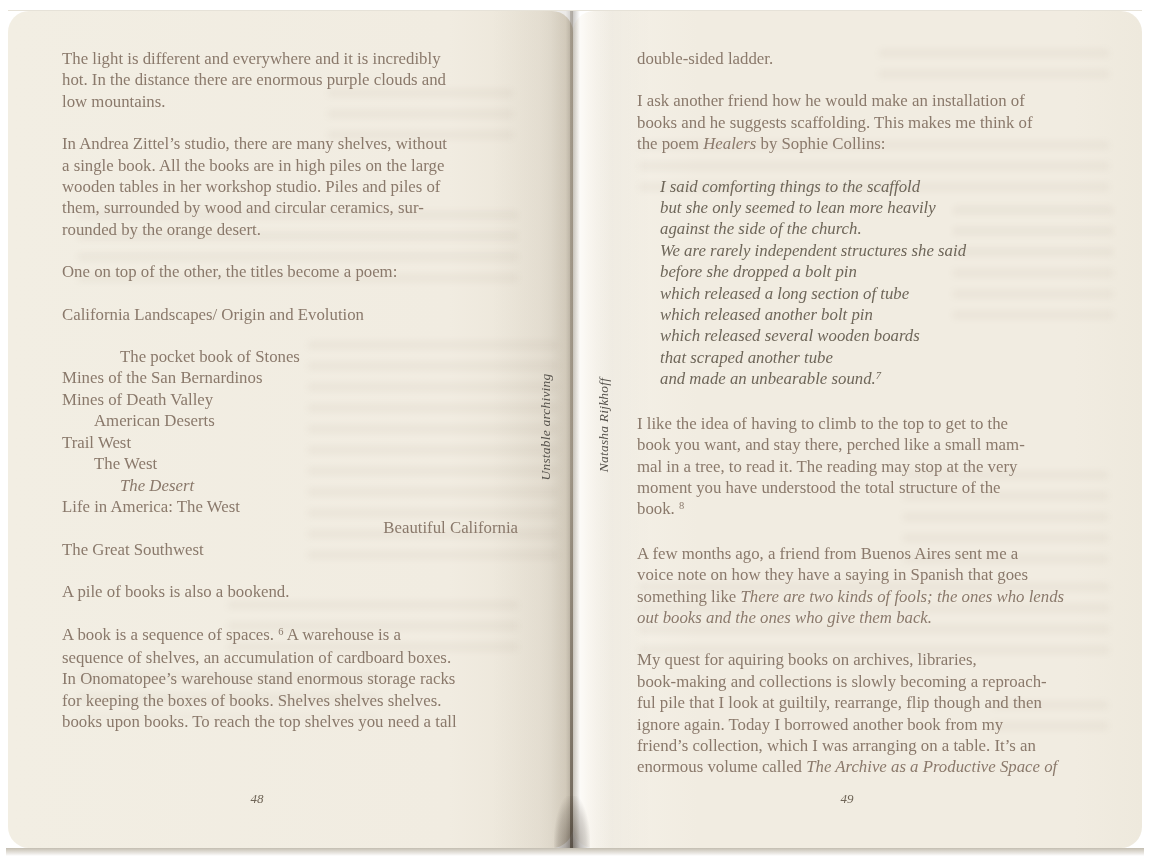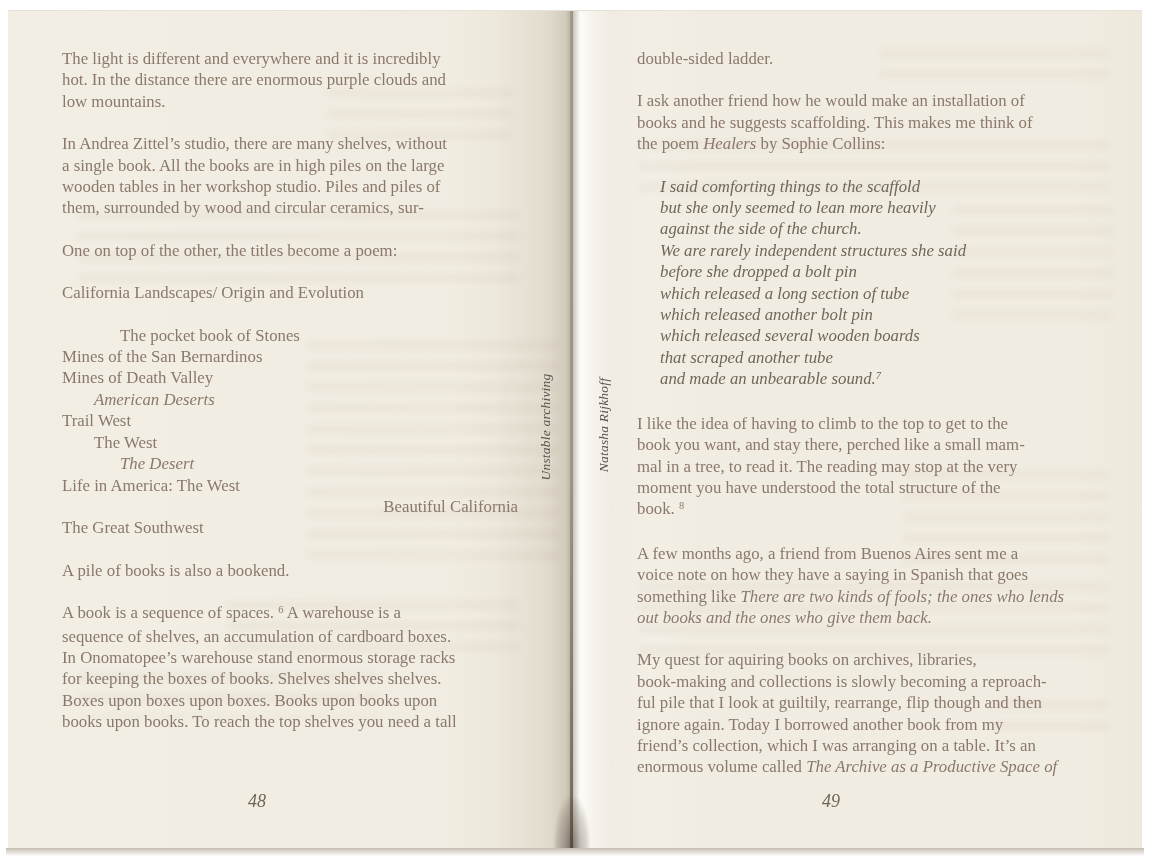--- a/index.html
+++ b/index.html
@@ -10,38 +10,38 @@
     --quote-ink:#6e6659;
     --spine-ink:#55514b;
     --pageno-ink:#6f6557;
   }
   *{margin:0;padding:0;box-sizing:border-box;}
   html,body{width:1150px;height:856px;background:var(--scan-bg);
     font-family:"Liberation Serif","DejaVu Serif",serif;}
   .scan{position:relative;width:1150px;height:856px;background:var(--scan-bg);overflow:hidden;}
   .book{position:absolute;left:8px;top:10px;width:1134px;height:838px;
     border-top:1px solid #e6e2d8;}
-  .page{position:absolute;top:0;height:100%;overflow:hidden;}
+  .page{position:absolute;top:0;height:100%;overflow:hidden;border-radius:21px;}
   .page.left{left:0;width:565px;
     background:linear-gradient(to right,#f2eee3 0%,var(--paper) 78%,#eae4d7 96%,#ded6c6 100%);}
   .page.right{left:565px;width:569px;
     background:linear-gradient(to right,#fbf8f1 0%,var(--paper-light) 4%,var(--paper) 22%,var(--paper) 88%,#eee9dd 100%);}
   .text-block{position:absolute;color:var(--ink);font-size:16.8px;line-height:21.4px;}
   .page.left .text-block{left:54px;top:37px;width:456px;}
   .page.right .text-block{left:64px;top:37px;width:478px;}
   .block{margin-bottom:21px;}
   .block:last-child{margin-bottom:12px;}
   .tline{white-space:pre;}
   .it{font-style:italic;}
   .sup{font-size:10.5px;vertical-align:baseline;position:relative;top:-5px;}
   .block.quote{padding-left:23px;color:var(--quote-ink);font-style:italic;}
-  .page-number{position:absolute;top:780px;font-size:18px;font-style:italic;
+  .page-number{position:absolute;top:780px;font-size:13px;font-style:italic;
     color:var(--pageno-ink);text-align:center;}
   .page.left .page-number{left:54px;width:390px;}
-  .page.right .page-number{left:48px;width:420px;}
+  .page.right .page-number{left:64px;width:420px;}
   .spine-label{position:absolute;width:130px;height:18px;line-height:18px;
     font-size:13.5px;font-style:italic;color:var(--spine-ink);text-align:center;
     transform:rotate(-90deg);letter-spacing:.2px;}
   .spine-label.title{left:473px;top:407px;}
   .spine-label.author{left:531px;top:405px;}
   .gutter-shade{position:absolute;left:484px;top:0;width:160px;height:100%;
     background:linear-gradient(to right,
       rgba(0,0,0,0) 0%,rgba(92,80,64,0.05) 30%,rgba(92,80,64,0.12) 46%,
       rgba(62,53,41,0.28) 50.5%,rgba(255,255,255,0.55) 55%,
       rgba(255,255,255,0.25) 60%,rgba(0,0,0,0.02) 75%,rgba(0,0,0,0) 100%);
@@ -75,48 +75,48 @@
           <div class="block">
             <div class="tline">The light is different and everywhere and it is incredibly</div>
             <div class="tline">hot. In the distance there are enormous purple clouds and</div>
             <div class="tline">low mountains.</div>
           </div>
           <div class="block">
             <div class="tline">In Andrea Zittel’s studio, there are many shelves, without</div>
             <div class="tline">a single book. All the books are in high piles on the large</div>
             <div class="tline">wooden tables in her workshop studio. Piles and piles of</div>
             <div class="tline">them, surrounded by wood and circular ceramics, sur-</div>
+            <div class="tline">rounded by the orange desert.</div>
           </div>
           <div class="block">
             <div class="tline">One on top of the other, the titles become a poem:</div>
           </div>
           <div class="block">
             <div class="tline">California Landscapes/ Origin and Evolution</div>
           </div>
           <div class="block poem">
             <div class="tline" style="padding-left: 58px;"><span>The pocket book of Stones</span></div>
             <div class="tline">Mines of the San Bernardinos</div>
             <div class="tline">Mines of Death Valley</div>
-            <div class="tline" style="padding-left: 32px; font-style: italic;"><span>American Deserts</span></div>
+            <div class="tline" style="padding-left: 32px;"><span>American Deserts</span></div>
             <div class="tline">Trail West</div>
             <div class="tline" style="padding-left: 32px;"><span>The West</span></div>
             <div class="tline" style="padding-left: 58px; font-style: italic;"><span>The Desert</span></div>
             <div class="tline">Life in America: The West</div>
             <div class="tline" style="padding-left: 32px; text-align: right;"><span>Beautiful California</span></div>
             <div class="tline">The Great Southwest</div>
           </div>
           <div class="block">
             <div class="tline">A pile of books is also a bookend.</div>
           </div>
           <div class="block">
             <div class="tline"><span>A book is a sequence of spaces. </span><span class="sup">6</span><span> A warehouse is a</span></div>
             <div class="tline">sequence of shelves, an accumulation of cardboard boxes.</div>
             <div class="tline">In Onomatopee’s warehouse stand enormous storage racks</div>
             <div class="tline">for keeping the boxes of books. Shelves shelves shelves.</div>
-            <div class="tline">Boxes upon boxes upon boxes. Books upon books upon</div>
             <div class="tline">books upon books. To reach the top shelves you need a tall</div>
           </div>
         </div>
       <div class="page-number">48</div>
     </section>
 
     <section class="page right">
       <div class="ghost" style="left:306px;top:38px;width:230px;height:40px;"></div>
       <div class="ghost" style="left:66px;top:130px;width:470px;height:55px;"></div>
       <div class="ghost" style="left:380px;top:195px;width:160px;height:115px;"></div>

